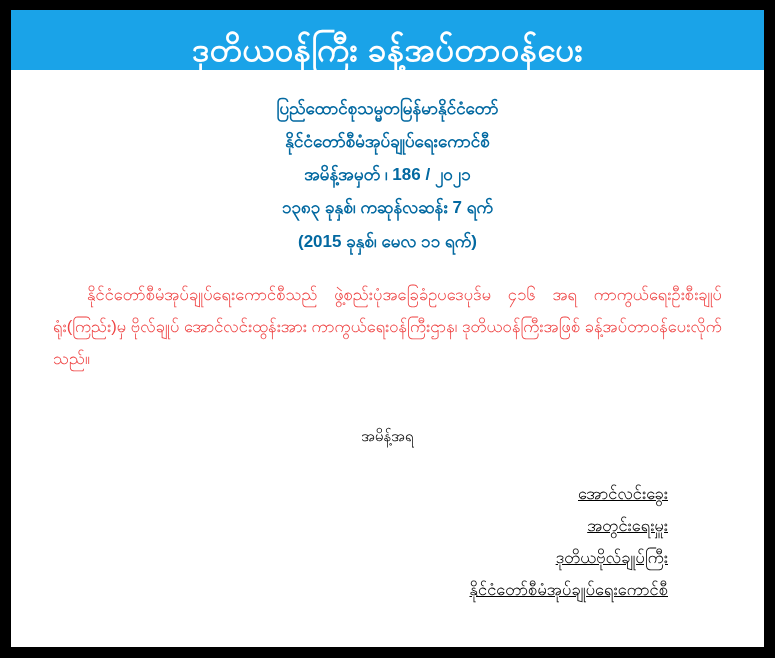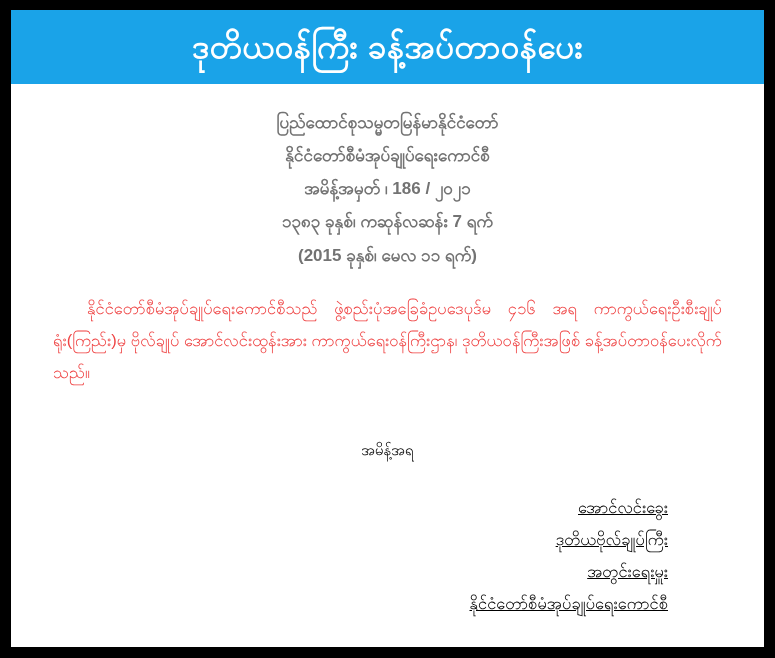--- a/index.html
+++ b/index.html
@@ -24,42 +24,42 @@
     position: relative;
     width: 100%;
     height: 100%;
     background: #ffffff;
     box-sizing: border-box;
     overflow: hidden;
   }
   .banner {
     background: #1aa3e8;
     width: 100%;
-    height: 74px;
+    height: 60px;
     display: flex;
-    align-items: center;
+    align-items: flex-end;
     justify-content: center;
     box-sizing: border-box;
   }
   .banner-title {
     color: #ffffff;
     font-size: 33px;
     font-weight: bold;
     letter-spacing: 0.5px;
     line-height: 1.2;
     text-align: center;
     white-space: nowrap;
   }
   .body-area {
     padding: 22px 42px 0 42px;
     box-sizing: border-box;
   }
   .center-block {
     text-align: center;
-    color: #737373;
+    color: #0369a1;
     font-weight: bold;
     font-size: 17px;
     line-height: 1.95;
   }
   .center-block .line {
     display: block;
   }
   .center-block .subject {
     display: block;
     margin-top: 16px;
@@ -117,20 +117,20 @@
       </div>
 
       <div class="paragraph">
         <span class="indent"></span><span>နိုင်ငံတော်စီမံအုပ်ချုပ်ရေးကောင်စီသည် ဖွဲ့စည်းပုံအခြေခံဥပဒေပုဒ်မ ၄၁၆ အရ ကာကွယ်ရေးဦးစီးချုပ်ရုံး(ကြည်း)မှ ဗိုလ်ချုပ် အောင်လင်းထွန်းအား ကာကွယ်ရေးဝန်ကြီးဌာန၊ ဒုတိယဝန်ကြီးအဖြစ် ခန့်အပ်တာဝန်ပေးလိုက်သည်။</span>
       </div>
 
       <div class="order-line">အမိန့်အရ</div>
 
       <div class="signature">
         <span class="line">အောင်လင်းခွေး</span>
+        <span class="line">အတွင်းရေးမှူး</span>
         <span class="line">ဒုတိယဗိုလ်ချုပ်ကြီး</span>
-        <span class="line">အတွင်းရေးမှူး</span>
         <span class="line">နိုင်ငံတော်စီမံအုပ်ချုပ်ရေးကောင်စီ</span>
       </div>
 
     </div>
   </div>
 </div>
 
 </body></html>

